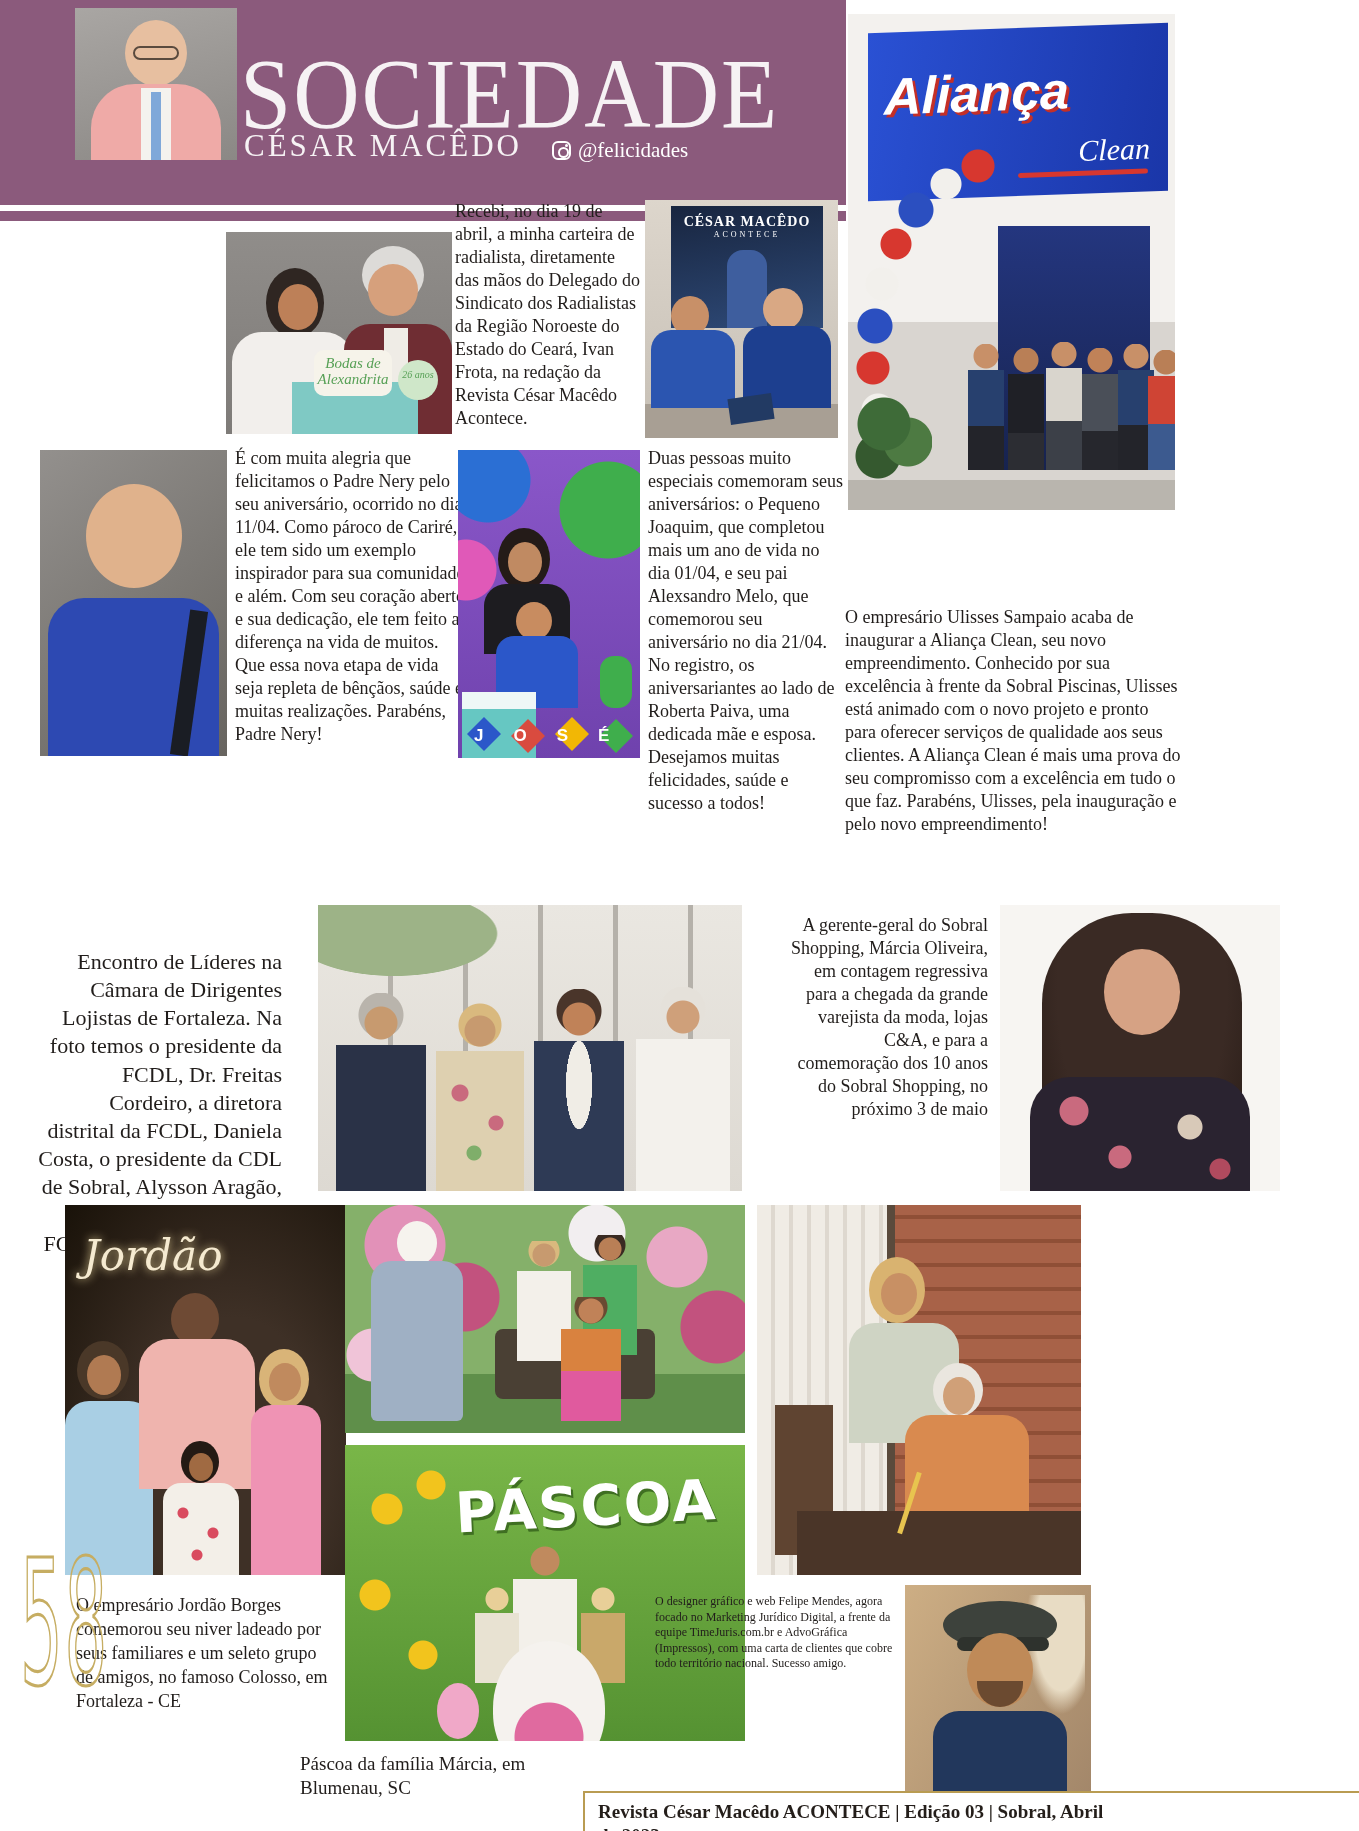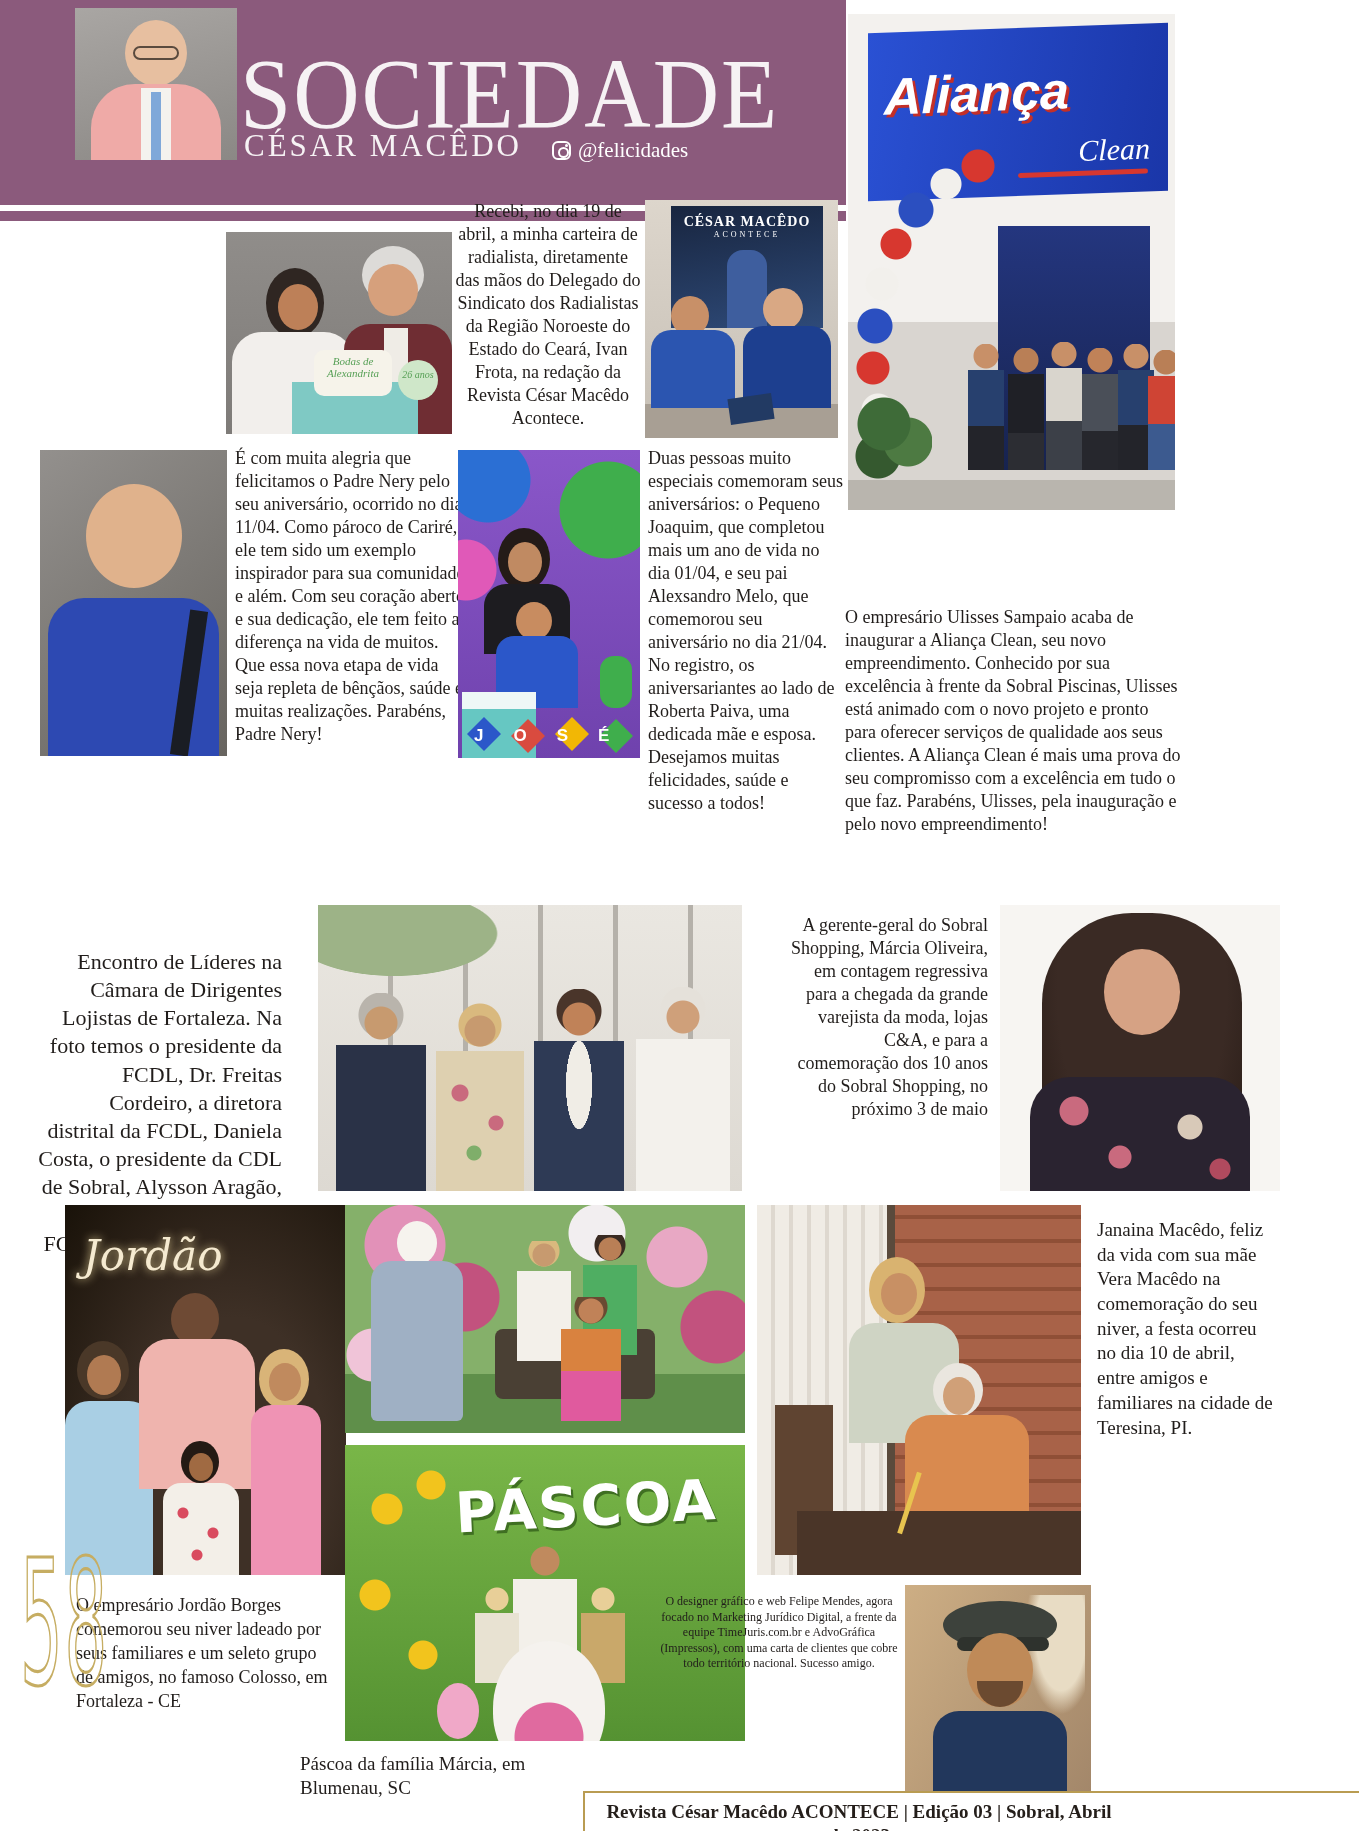--- a/index.html
+++ b/index.html
@@ -3,21 +3,21 @@
 <meta charset="utf-8">
 <style>
   *{margin:0;padding:0;box-sizing:border-box}
   html,body{background:#ffffff}
   body{font-family:"Liberation Serif",serif;color:#211d1b}
   .page{position:relative;width:1359px;height:1831px;background:#fff;overflow:hidden;margin:0 auto}
   .b{position:absolute}
   .photo{position:absolute;overflow:hidden}
   .txt{position:absolute;color:#211d1b;font-family:"Liberation Serif",serif;font-size:18px;line-height:1.28}
   .t-right{text-align:right}
-  .t-center{text-align:center}
+  .t-center{}
   .band{position:absolute;background:#8b5a7c}
   .title{position:absolute;color:#f6f2f4;font-family:"Liberation Serif",serif;font-weight:400;letter-spacing:2px;transform:scaleY(1.08);transform-origin:left top}
   .fig{position:absolute}
   .pagenum{position:absolute;font-family:"DejaVu Sans",sans-serif;font-size:160px;line-height:1;color:#c6ad62;-webkit-text-fill-color:transparent;-webkit-text-stroke:3px #c6ad62;transform:scale(0.42,1.08);transform-origin:left top;letter-spacing:4px}
   .goldline{position:absolute;background:#b99c52}
   .ig-icon{display:inline-block;width:19px;height:19px;border:2px solid #fff;border-radius:6px;position:relative;vertical-align:-3px;margin-right:7px}
   .ig-icon:after{content:"";position:absolute;left:4px;top:4px;width:7px;height:7px;border:2px solid #fff;border-radius:50%}
   .ig-icon:before{content:"";position:absolute;right:1px;top:1px;width:3px;height:3px;background:#fff;border-radius:50%}
   .badge-script{font-style:italic;color:#57a056;text-align:center;line-height:1.05}
 </style>
@@ -47,21 +47,21 @@
 
   <div class="photo" style="left:226px;top:232px;width:226px;height:202px;background:linear-gradient(#908d8a,#7e7b78)">
     <div class="b" style="left:40px;top:36px;width:58px;height:70px;border-radius:50%;background:#2f2622"></div>
     <div class="b" style="left:52px;top:52px;width:40px;height:46px;border-radius:50%;background:#bd8058"></div>
     <div class="b" style="left:6px;top:100px;width:122px;height:102px;border-radius:30px 30px 0 0;background:#f2efec"></div>
     <div class="b" style="left:136px;top:14px;width:62px;height:58px;border-radius:50%;background:#dddbd8"></div>
     <div class="b" style="left:142px;top:32px;width:50px;height:52px;border-radius:50%;background:#d6a07c"></div>
     <div class="b" style="left:118px;top:92px;width:108px;height:110px;border-radius:26px 26px 0 0;background:#6f2d33"></div>
     <div class="b" style="left:158px;top:96px;width:24px;height:60px;background:#efece6"></div>
     <div class="b" style="left:66px;top:150px;width:126px;height:52px;background:#7fc9c4"></div>
-    <div class="b badge-script" style="left:88px;top:118px;width:78px;height:46px;border-radius:10px;background:#f6f3ea;font-size:11px;padding-top:6px">
+    <div class="b badge-script" style="left:88px;top:118px;width:78px;height:46px;border-radius:10px;background:#f6f3ea;font-size:15px;padding-top:6px">
       <span>Bodas de</span><br>
       <span>Alexandrita</span>
     </div>
     <div class="b badge-script" style="left:172px;top:128px;width:40px;height:40px;border-radius:50%;background:#cfe7c9;font-size:10px;padding-top:10px">26 anos</div>
   </div>
 
   <div class="txt t-center" style="left:455px;top:200px;width:186px;font-size:18px">Recebi, no dia 19 de abril, a minha carteira de radialista, diretamente das mãos do Delegado do Sindicato dos Radialistas da Região Noroeste do Estado do Ceará, Ivan Frota, na redação da Revista César Macêdo Acontece.</div>
 
   <div class="photo" style="left:645px;top:200px;width:193px;height:238px;background:linear-gradient(#ddd6cc,#c6bfb5)">
     <div class="b" style="left:26px;top:6px;width:152px;height:122px;background:linear-gradient(170deg,#18253f,#2e4a78);color:#fff;text-align:center;font-family:'Liberation Serif',serif">
@@ -226,21 +226,20 @@
     <div class="b" style="left:112px;top:52px;width:56px;height:66px;border-radius:50%;background:#d9b370"></div>
     <div class="b" style="left:124px;top:68px;width:36px;height:42px;border-radius:50%;background:#c89064"></div>
     <div class="b" style="left:92px;top:118px;width:110px;height:120px;border-radius:26px 26px 0 0;background:#cfd4c4"></div>
     <div class="b" style="left:176px;top:158px;width:50px;height:54px;border-radius:50%;background:#eae6df"></div>
     <div class="b" style="left:186px;top:172px;width:32px;height:38px;border-radius:50%;background:#d0a078"></div>
     <div class="b" style="left:148px;top:210px;width:124px;height:110px;border-radius:26px 26px 0 0;background:#d98a4f"></div>
     <div class="b" style="left:40px;top:306px;width:284px;height:64px;background:#4a3528"></div>
     <div class="b" style="left:150px;top:266px;width:5px;height:64px;background:#e8c44f;transform:rotate(18deg)"></div>
   </div>
 
-  <div class="txt" style="left:1097px;top:1218px;width:180px;font-size:19px;line-height:1.3">Janaina Macêdo, feliz da vida com sua mãe Vera Macêdo na comemoração do seu niver, a festa ocorreu no dia 10 de abril, entre amigos e familiares na cidade de Teresina, PI.</div>
 
   <div class="txt" style="left:76px;top:1594px;width:256px;font-size:18px;line-height:1.33">O empresário Jordão Borges comemorou seu niver ladeado por seus familiares e um seleto grupo de amigos, no famoso Colosso, em Fortaleza - CE</div>
 
   <div class="txt t-center" style="left:655px;top:1594px;width:248px;font-size:12px;line-height:1.3">O designer gráfico e web Felipe Mendes, agora focado no Marketing Jurídico Digital, a frente da equipe TimeJuris.com.br e AdvoGráfica (Impressos), com uma carta de clientes que cobre todo território nacional. Sucesso amigo.</div>
 
   <div class="photo" style="left:905px;top:1585px;width:186px;height:208px;background:linear-gradient(120deg,#cdae84,#a3876a)">
     <div class="b" style="left:120px;top:10px;width:60px;height:120px;background:radial-gradient(ellipse at 60% 30%,#e8dcc4 0 50%,transparent 70%)"></div>
     <div class="b" style="left:38px;top:16px;width:114px;height:48px;border-radius:50%;background:#3d423c"></div>
     <div class="b" style="left:52px;top:52px;width:92px;height:14px;border-radius:8px;background:#2e322d"></div>
     <div class="b" style="left:62px;top:48px;width:66px;height:74px;border-radius:50%;background:#bf8a58"></div>

